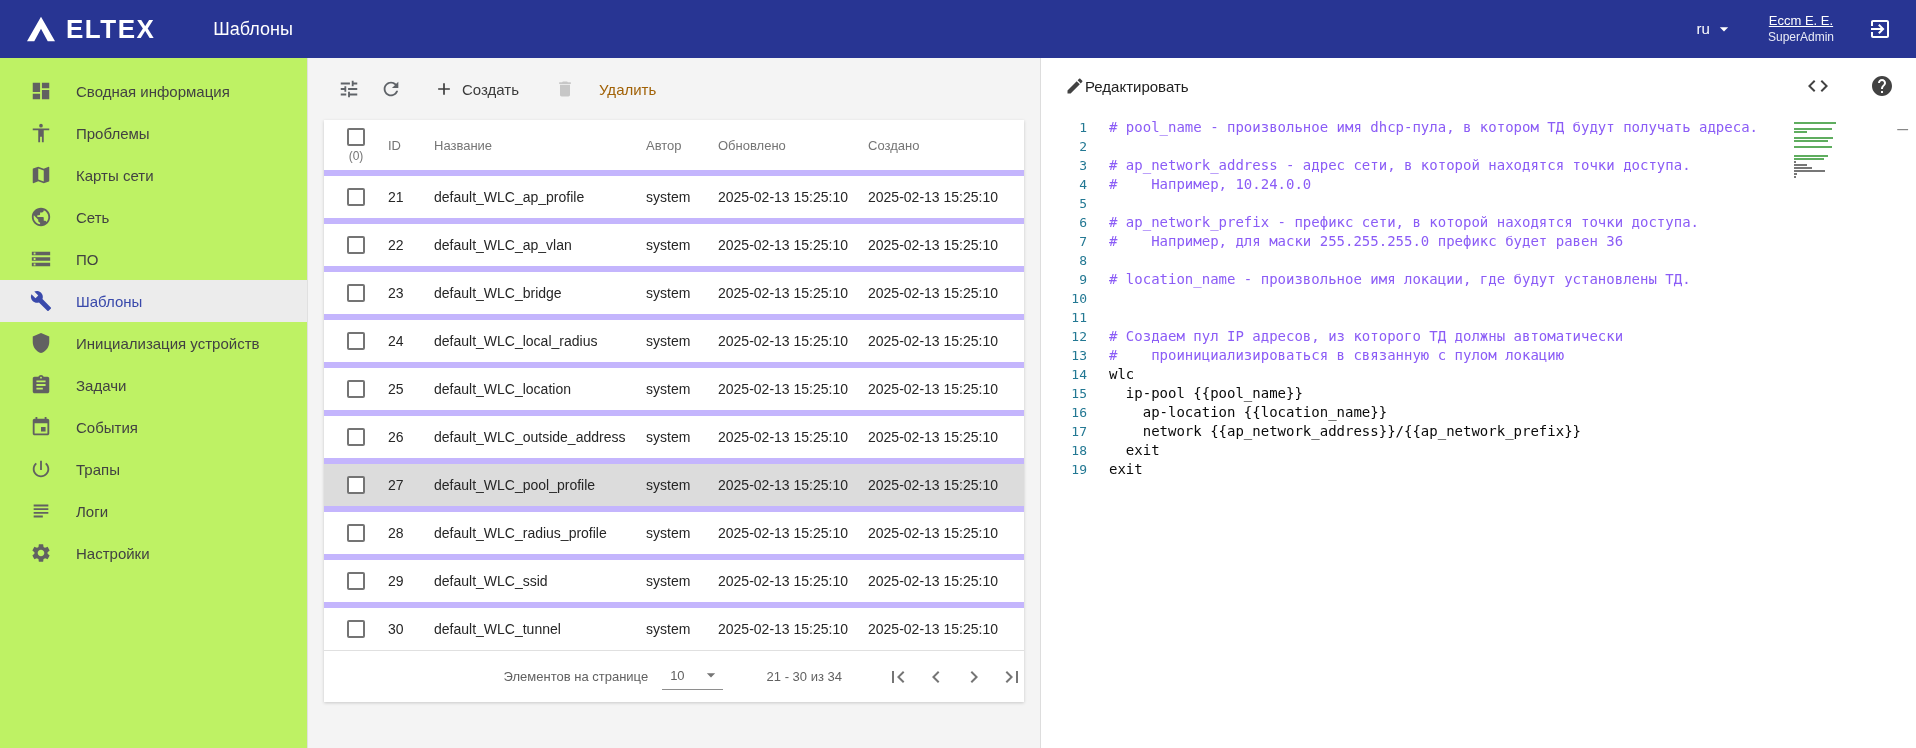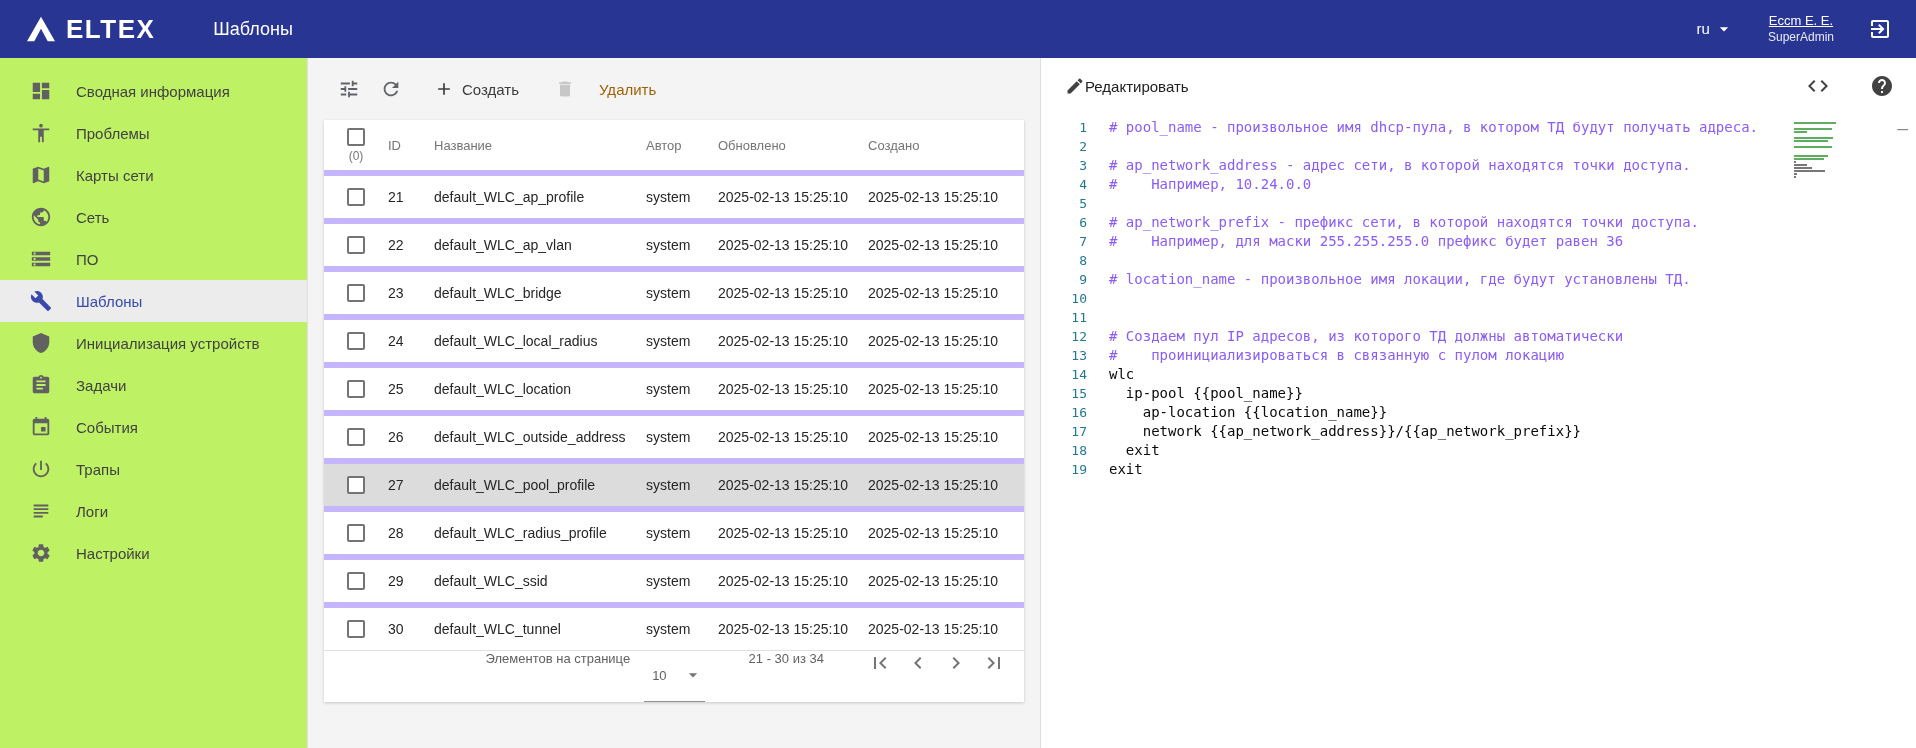--- a/index.html
+++ b/index.html
@@ -47,21 +47,21 @@
   .thead { height: 50px; }
   .hcell { font-size: 13px; color: #757575; cursor: pointer; }
   .hcheck { display: flex; flex-direction: column; align-items: center; justify-content: center; gap: 3px; }
   .hcount { font-size: 12px; color: #757575; }
   .cb { width: 18px; height: 18px; border: 2px solid #747474; border-radius: 2px; background: #fff; display: inline-block; cursor: pointer; }
   .trow { height: 48px; border-top: 6px solid #c4b5fd; cursor: pointer; }
   .trow.selected { background: #dcdcdc; }
   .c { font-size: 14px; color: #262626; white-space: nowrap; overflow: hidden; padding-right: 8px; }
   .c-check { display: flex; justify-content: center; padding-right: 0; }
 
-  .pager { height: 52px; border-top: 1px solid #e0e0e0; display: flex; justify-content: flex-end; padding-right: 18px; font-size: 13px; color: #616161; }
+  .pager { height: 52px; border-top: 1px solid #e0e0e0; display: flex; align-items: center; justify-content: flex-end; font-size: 13px; color: #616161; }
   .pg-select { display: inline-flex; align-items: center; gap: 16px; margin-left: 14px; padding: 2px 2px 4px 8px; border-bottom: 1px solid #8e8e8e; cursor: pointer; }
   .pg-select .i20 { color: #757575; }
   .pg-range { margin-left: 44px; }
   .pg-nav { display: flex; gap: 14px; margin-left: 44px; }
   .nbtn { width: 24px; height: 24px; color: #757575; cursor: pointer; }
 
   
   .editor-panel { flex: 1; background: #fff; border-left: 1px solid #ddd; display: flex; flex-direction: column; }
   .e-toolbar { height: 56px; display: flex; align-items: center; padding: 0 22px 0 24px; flex-shrink: 0; }
   .edit-btn { display: flex; align-items: center; font-size: 15px; color: #212121; }

